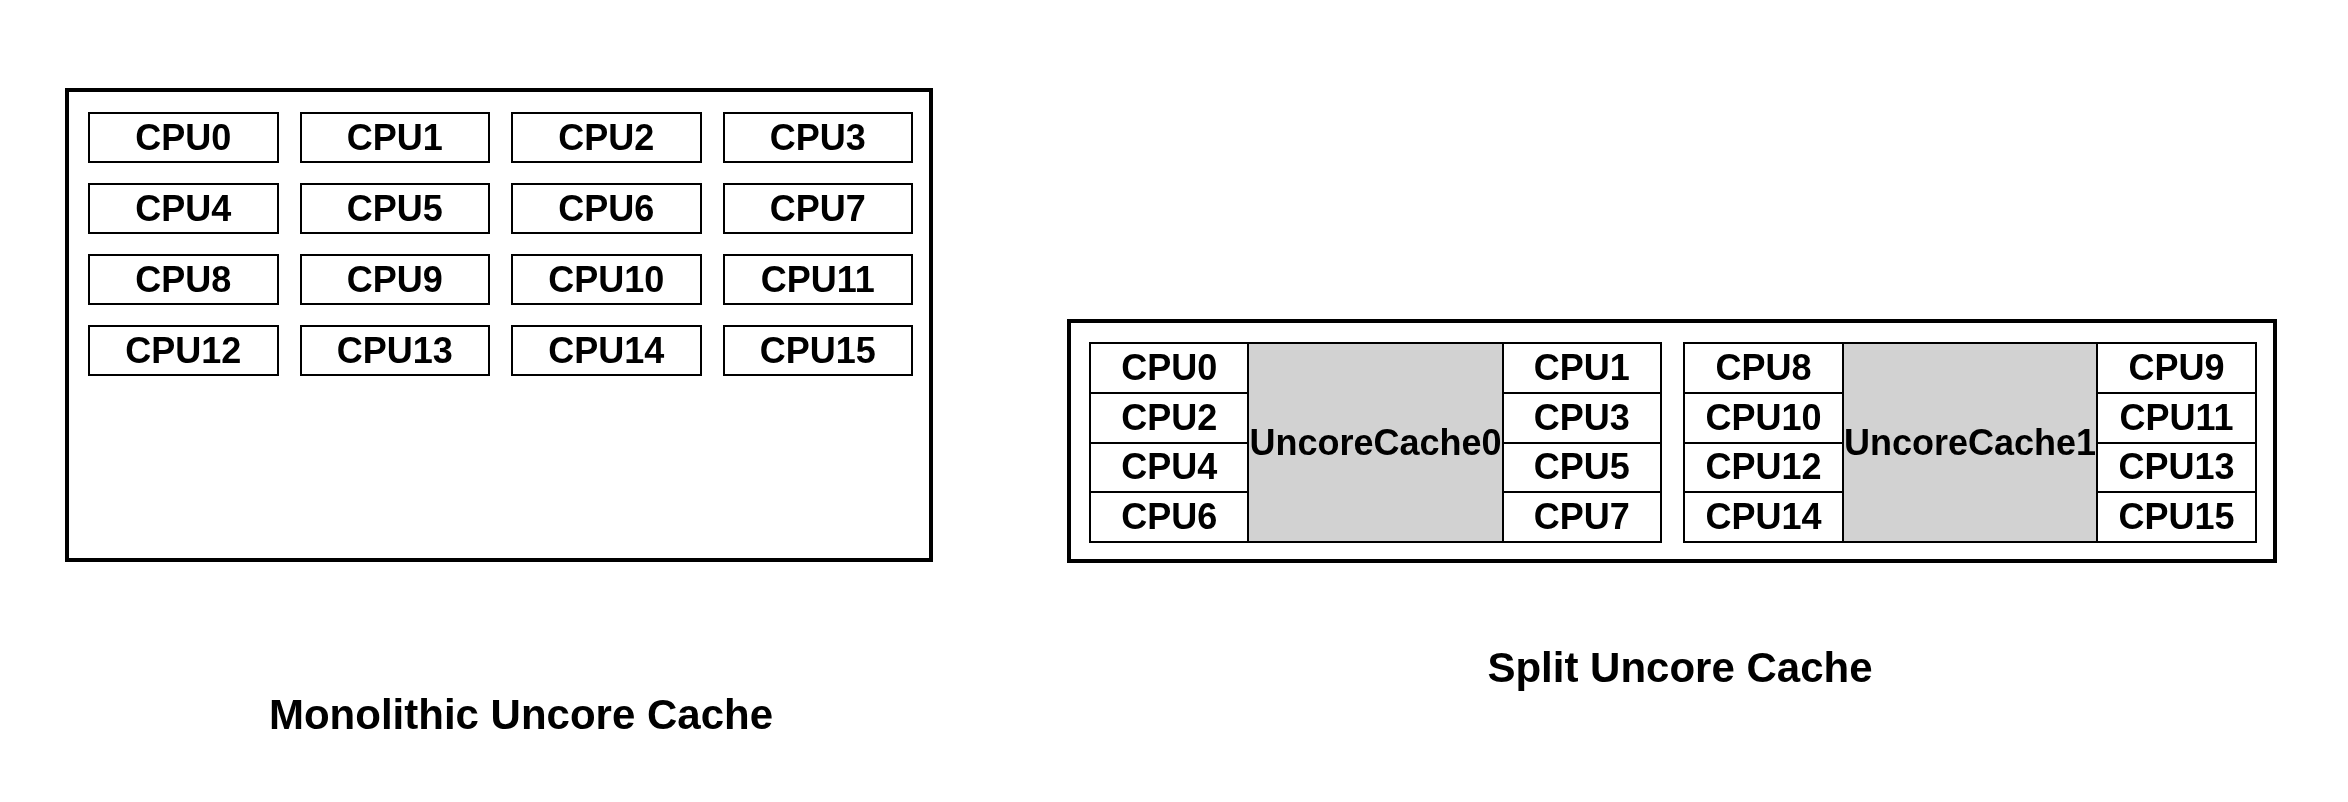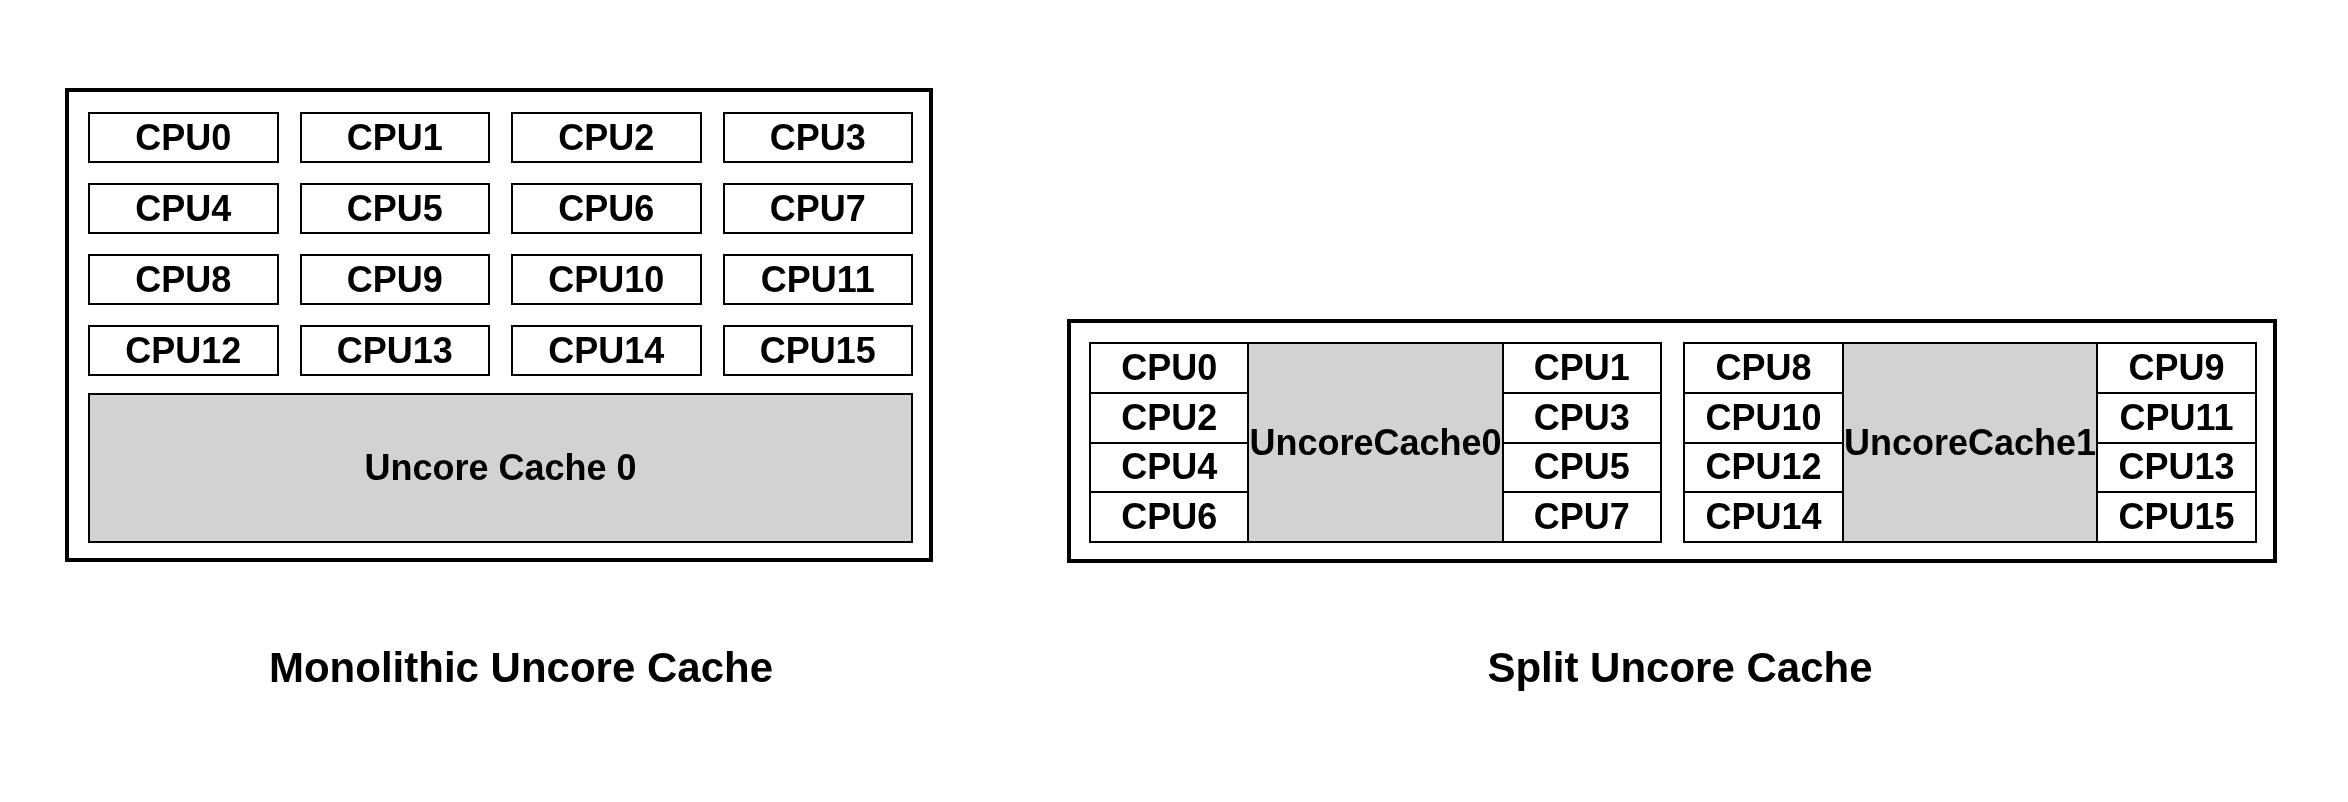--- a/index.html
+++ b/index.html
@@ -77,21 +77,21 @@
     line-height:44px;
   }
 
   
   .caption{
     top:644px;width:800px;
     text-align:center;
     font-size:42px;font-weight:700;line-height:48px;
     white-space:nowrap;
   }
-  .caption.mono{left:121px;}
+  .caption.mono{left:121px;margin-top:47px;}
   .caption.split{left:1280px;}
 </style>
 </head>
 <body>
 
 <div class="abs mono-box">
   <div class="mono-grid">
     <div class="cpu-box">CPU0</div>
     <div class="cpu-box">CPU1</div>
     <div class="cpu-box">CPU2</div>
@@ -101,23 +101,20 @@
     <div class="cpu-box">CPU6</div>
     <div class="cpu-box">CPU7</div>
     <div class="cpu-box">CPU8</div>
     <div class="cpu-box">CPU9</div>
     <div class="cpu-box">CPU10</div>
     <div class="cpu-box">CPU11</div>
     <div class="cpu-box">CPU12</div>
     <div class="cpu-box">CPU13</div>
     <div class="cpu-box">CPU14</div>
     <div class="cpu-box">CPU15</div>
-  </div>
-  <div class="mono-cache">
-    <span>Uncore Cache 0</span>
   </div>
 </div>
 
 <div class="abs split-box">
 
   <div class="split-group g1">
     <div class="sg-cell sg-cache">
       <span>Uncore</span>
       <span>Cache</span>
       <span>0</span>

